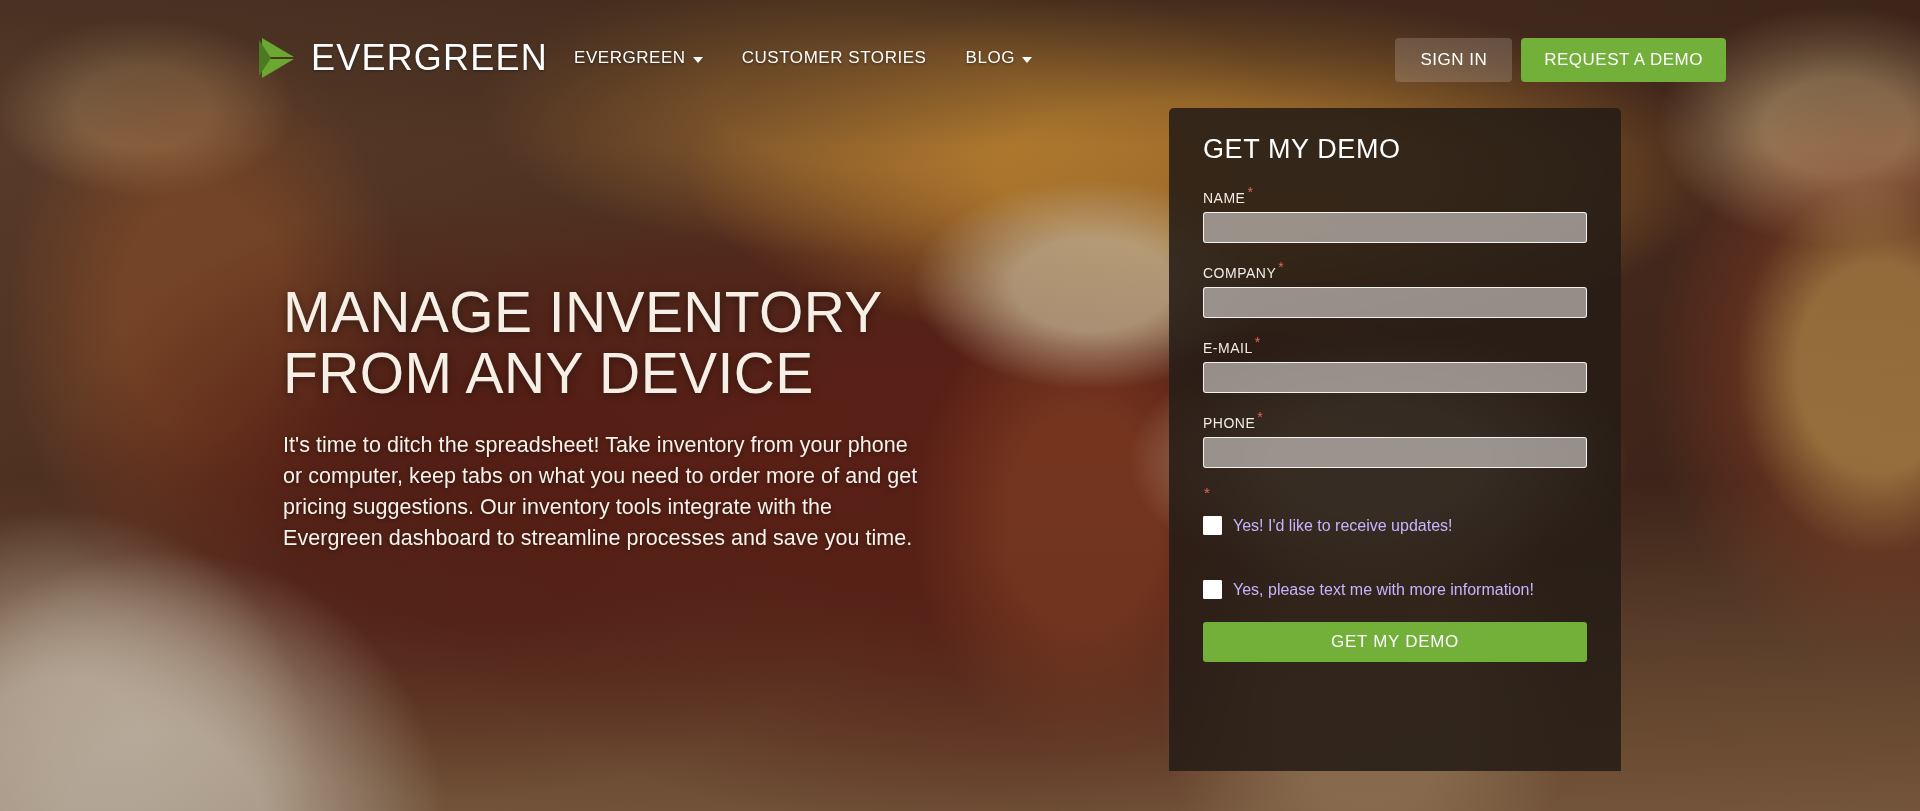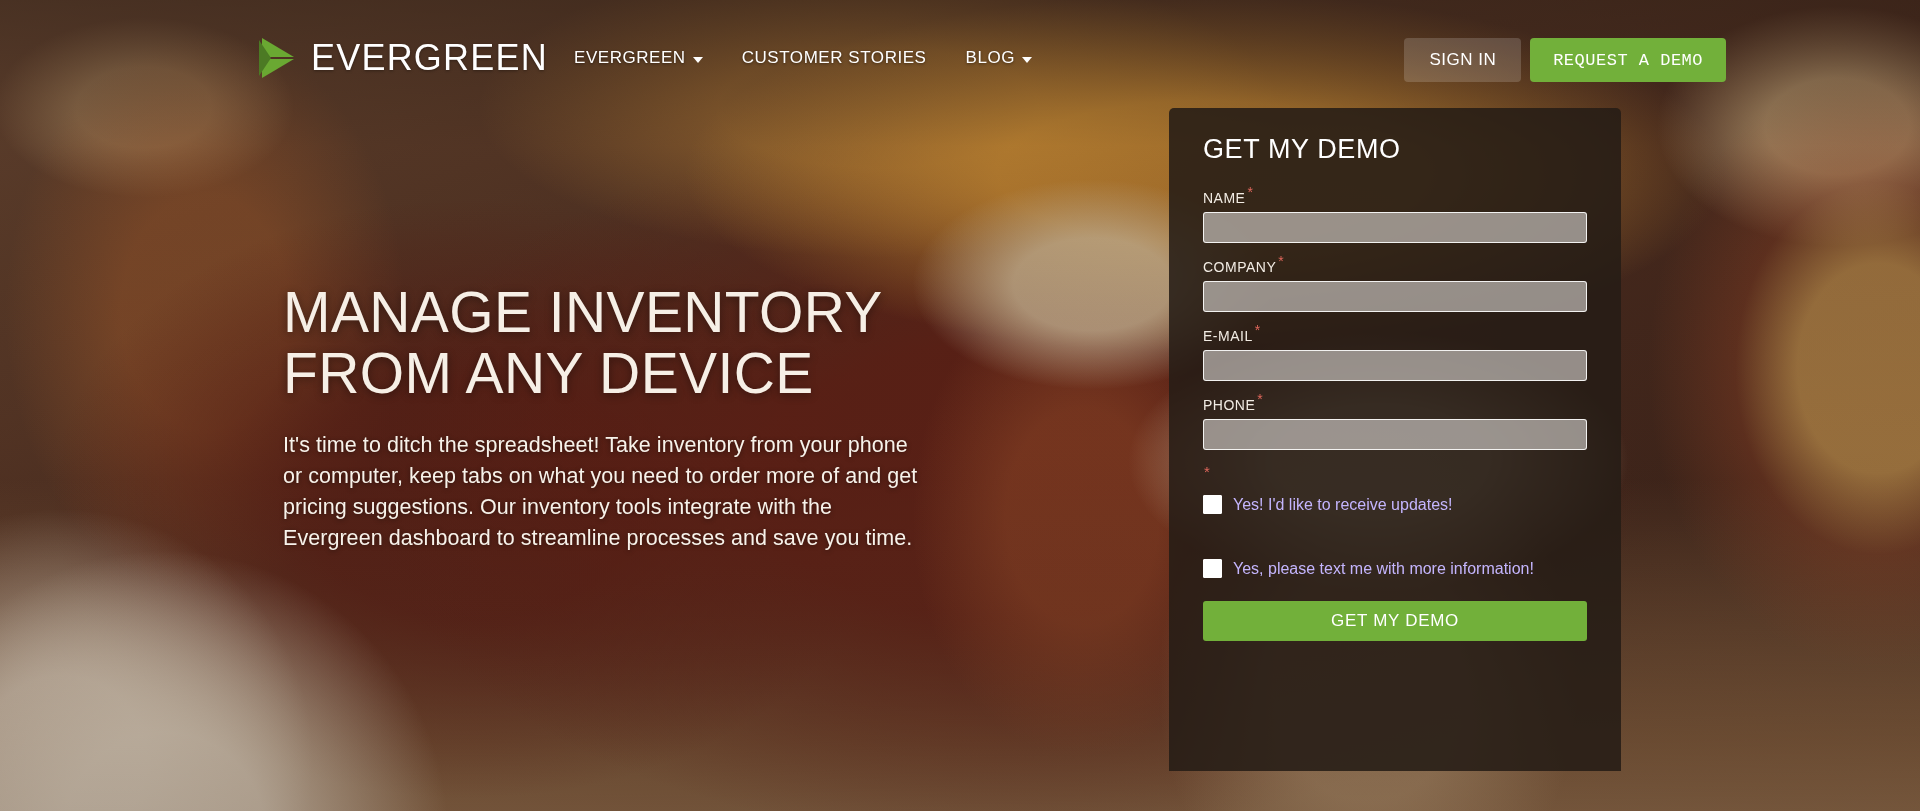--- a/index.html
+++ b/index.html
@@ -163,21 +163,21 @@
     height: 44px;
     padding: 0 23px;
     background: #72b03a;
     color: #ffffff;
     font-size: 17px;
     letter-spacing: 0.5px;
     border: none;
     border-radius: 4px;
     cursor: pointer;
     white-space: nowrap;
-    font-family: Liberation Mono, monospace;
+    font-family: Liberation Sans, sans-serif;
   }
 
   
   .hero-copy {
     position: absolute;
     left: 283px;
     top: 282px;
     width: 660px;
     z-index: 20;
   }
@@ -216,21 +216,21 @@
   }
 
   .form-title {
     color: #ffffff;
     font-size: 27px;
     font-weight: 300;
     letter-spacing: 0.6px;
     margin-bottom: 20px;
   }
 
-  .field { margin-bottom: 11px; }
+  .field { margin-bottom: 17px; }
 
   .field-label {
     display: block;
     color: #f2ece4;
     font-size: 14px;
     letter-spacing: 0.5px;
     margin-bottom: 6px;
     line-height: 1.1;
   }
 

